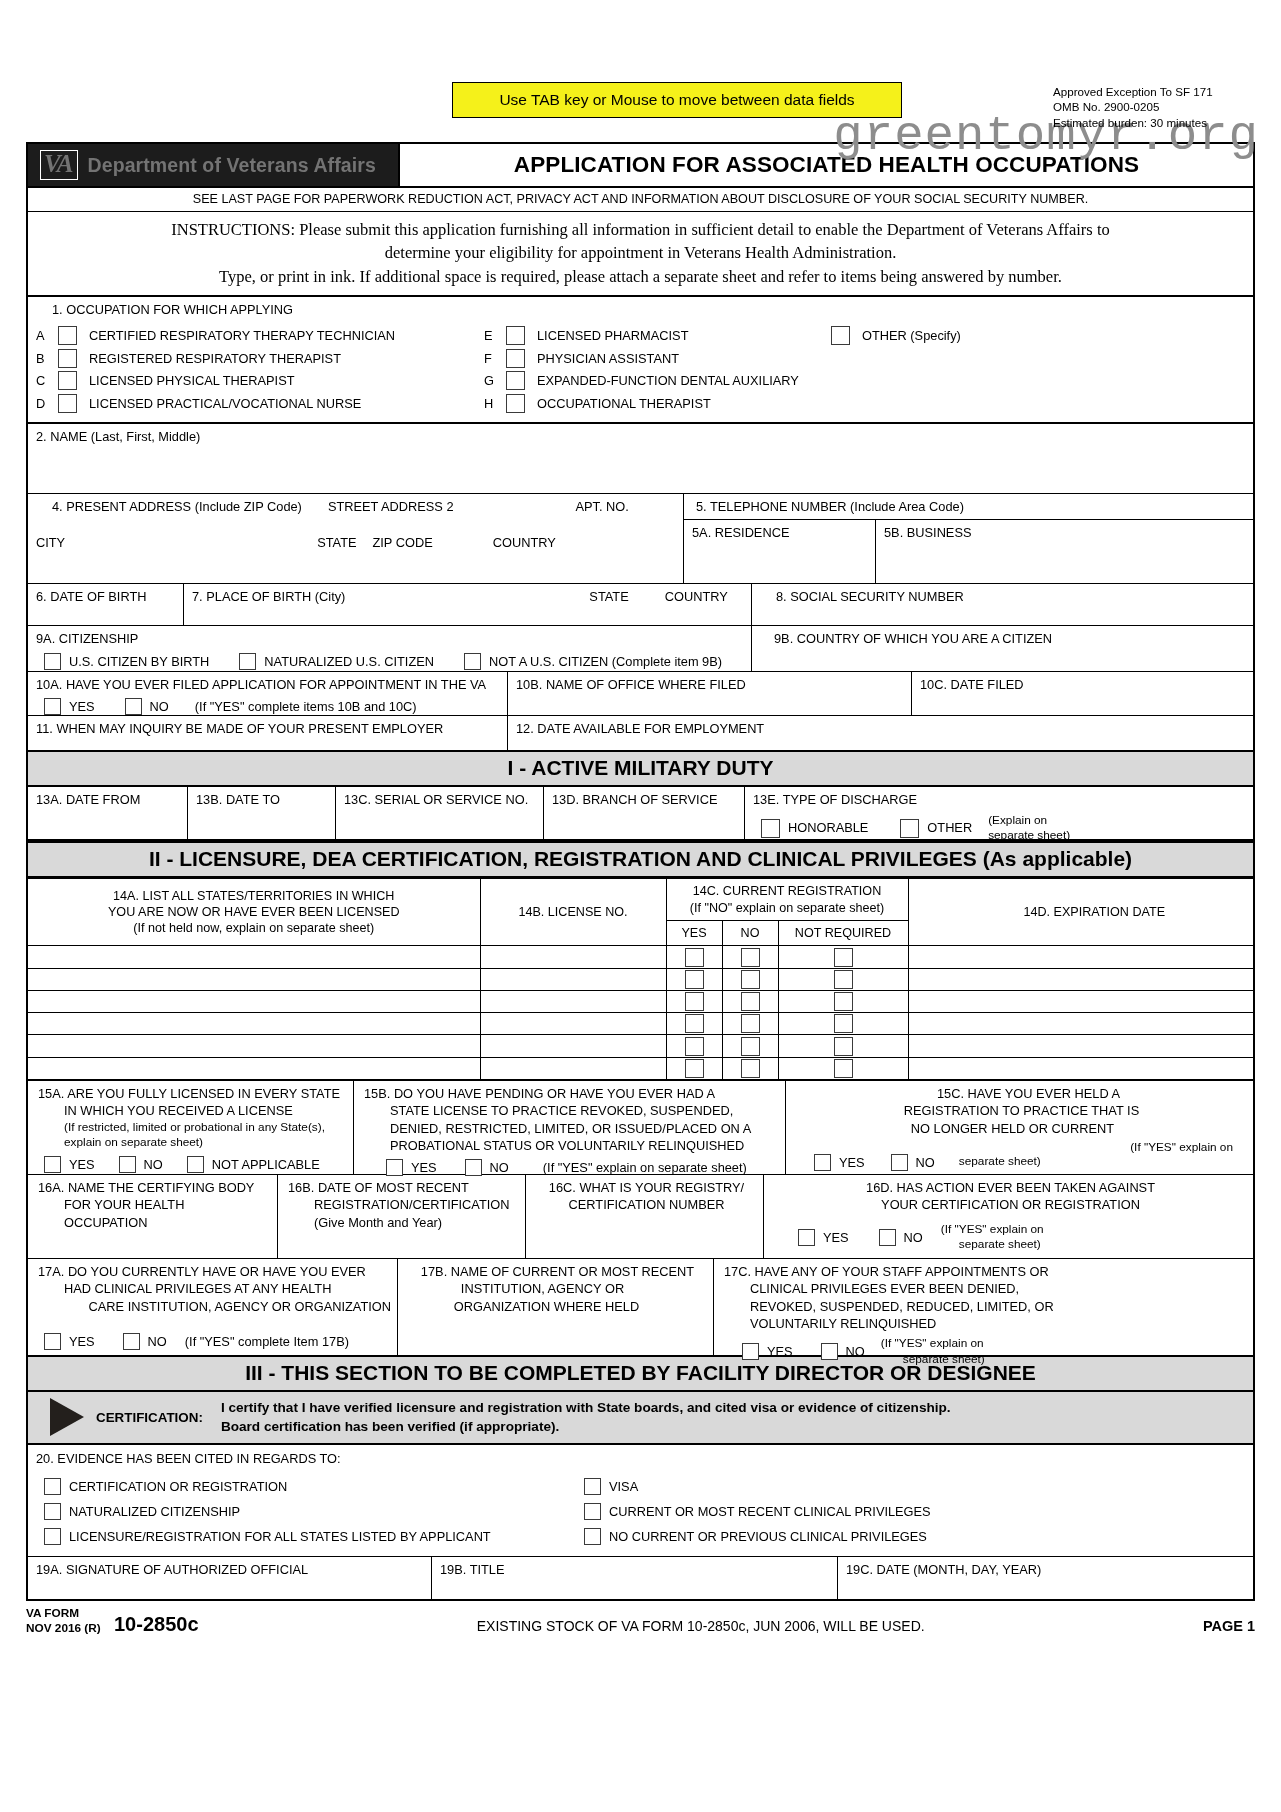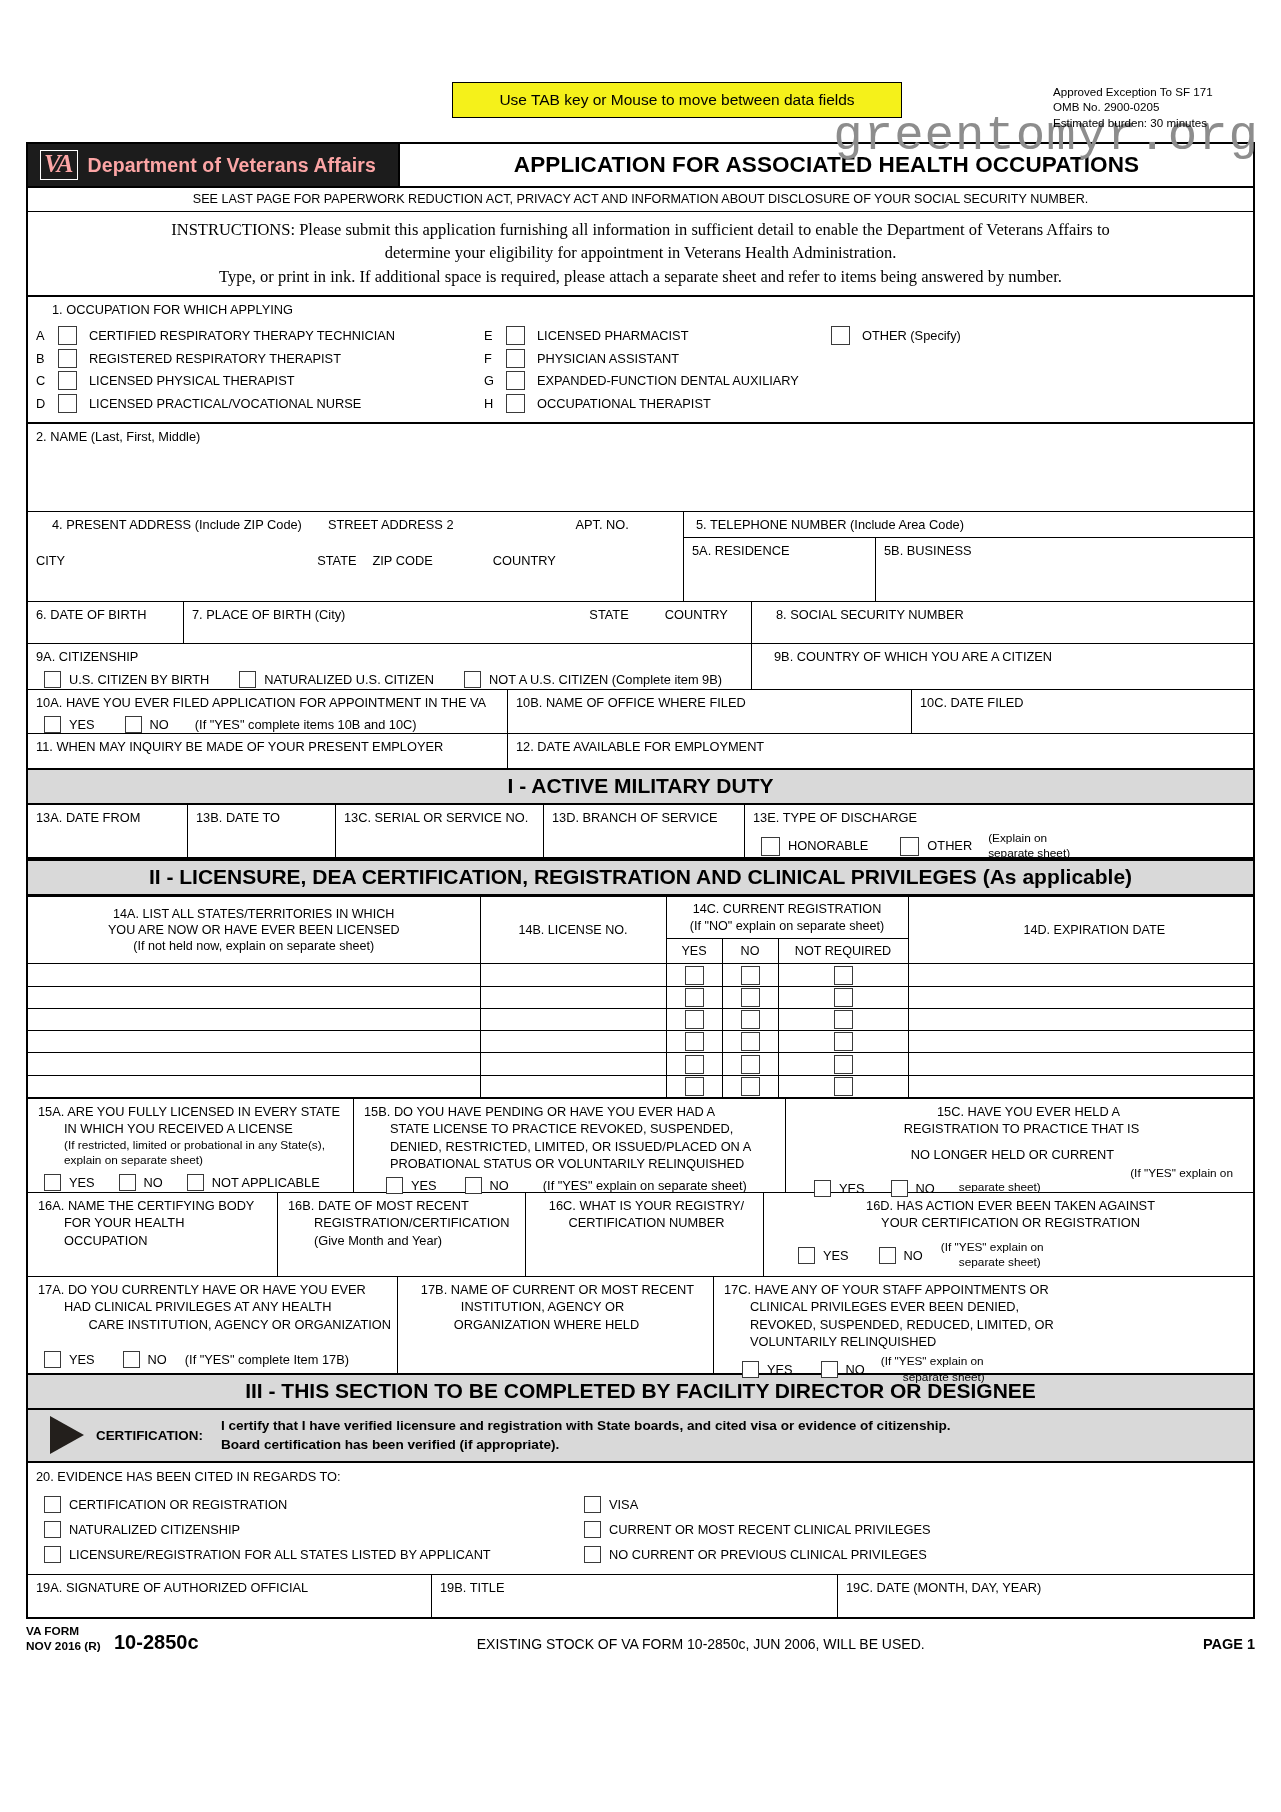--- a/index.html
+++ b/index.html
@@ -33,21 +33,21 @@
   }
 
   
   .frame { border:2px solid #000; border-top:2.5px solid #000; }
   .rowline { border-bottom:1px solid #000; }
   .thick { border-bottom:2px solid #000; }
 
   
   .hdr { display:flex; height:44px; }
   .hdr-left {
-    width:372px; background:#1c1c1c; color:#fca5a5;
+    width:372px; background:#1c1c1c; color:#737373;
     display:flex; align-items:center; gap:10px; padding-left:12px;
     border-right:2px solid #000;
   }
   .valogo {
     font-family:"Liberation Serif", serif; font-weight:bold;
     font-size:25px; letter-spacing:-2px; font-style:italic;
     border:1.5px solid #fff; padding:0px 5px 1px 3px; line-height:1.05;
   }
   .dept { font-size:19.5px; font-weight:bold; letter-spacing:.1px; }
   .hdr-right {
@@ -193,21 +193,21 @@
         </div>
         <div style="position:absolute; left:795px; top:0;">
           <div class="occ-line">
             <span class="cb"></span>
             <span class="occ-txt">OTHER (Specify)</span>
           </div>
         </div>
       </div>
     </div>
 
-    <div class="cellrow rowline" style="height:88px;">
+    <div class="cellrow rowline" style="height:70px;">
       <div class="cell" style="width:656px;">
         <div class="lbl">2.  NAME (Last, First, Middle)</div>
       </div>
     </div>
 
     <div class="cellrow rowline" style="height:90px;">
       <div class="cell" style="width:656px; padding:0;">
         <div style="display:flex; padding:4px 6px 0 24px;text-align:center;">
           <span class="lbl">4. PRESENT ADDRESS (Include ZIP Code)</span>
           <span class="lbl" style="margin-left:26px;">STREET ADDRESS 2</span>
@@ -421,21 +421,21 @@
           <span class="cb cb-s" style="margin-left:22px;"></span>
           <span class="lbl">YES</span>
           <span class="cb cb-s" style="margin-left:20px;"></span>
           <span class="lbl">NO</span>
           <span class="lbl" style="margin-left:26px;">(If "YES" explain on separate sheet)</span>
         </div>
       </div>
       <div class="cell" style="flex:1; padding-left:10px;">
         <div class="lbl" style="text-align:center; padding-left:14px;">15C. HAVE YOU EVER HELD A</div>
         <div class="lbl" style="text-align:center;">REGISTRATION TO  PRACTICE THAT IS</div>
-        <div class="lbl" style="text-align:center; padding-right:18px;margin-top:8px;">NO LONGER HELD OR  CURRENT</div>
+        <div class="lbl" style="text-align:center; padding-right:18px;">NO LONGER HELD OR  CURRENT</div>
         <div style="text-align:right; padding-right:14px;">
           <span class="lbl-s">(If "YES" explain on</span>
         </div>
         <div class="cbrow" style="margin-top:-2px;">
           <span class="cb cb-s" style="margin-left:18px;"></span>
           <span class="lbl">YES</span>
           <span class="cb cb-s" style="margin-left:18px;"></span>
           <span class="lbl">NO</span>
           <span class="lbl-s" style="margin-left:16px;">separate sheet)</span>
         </div>

